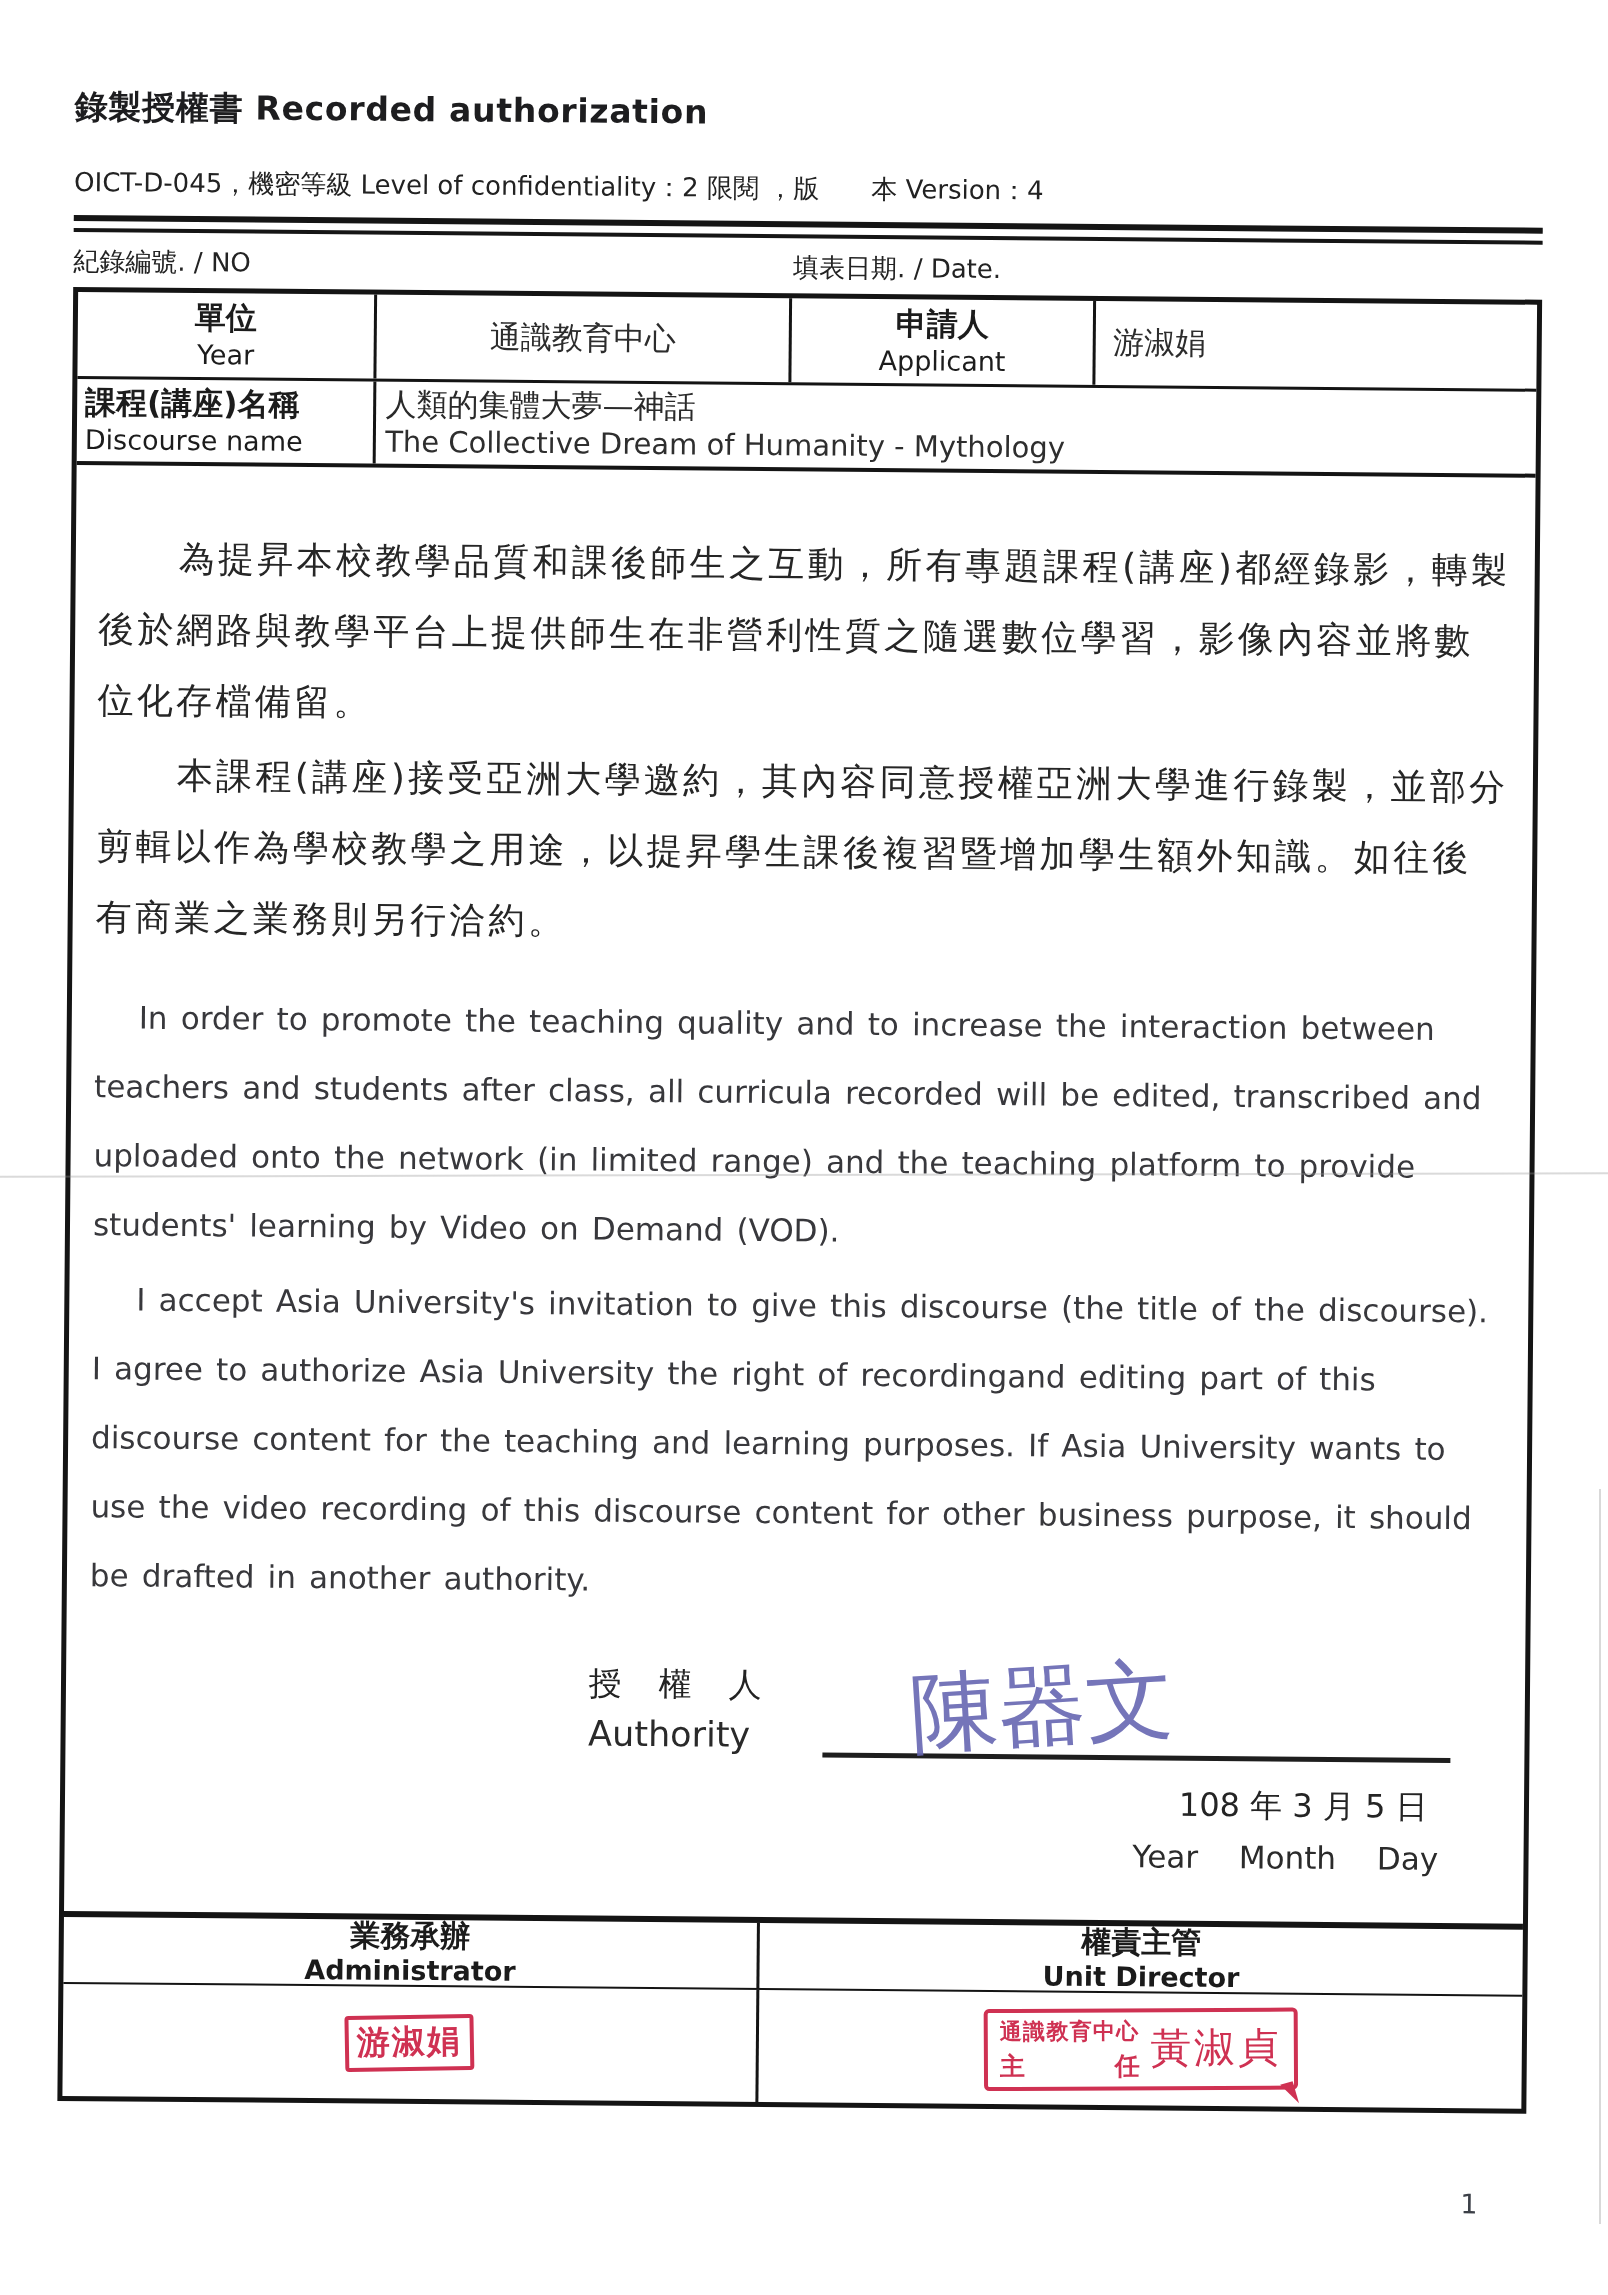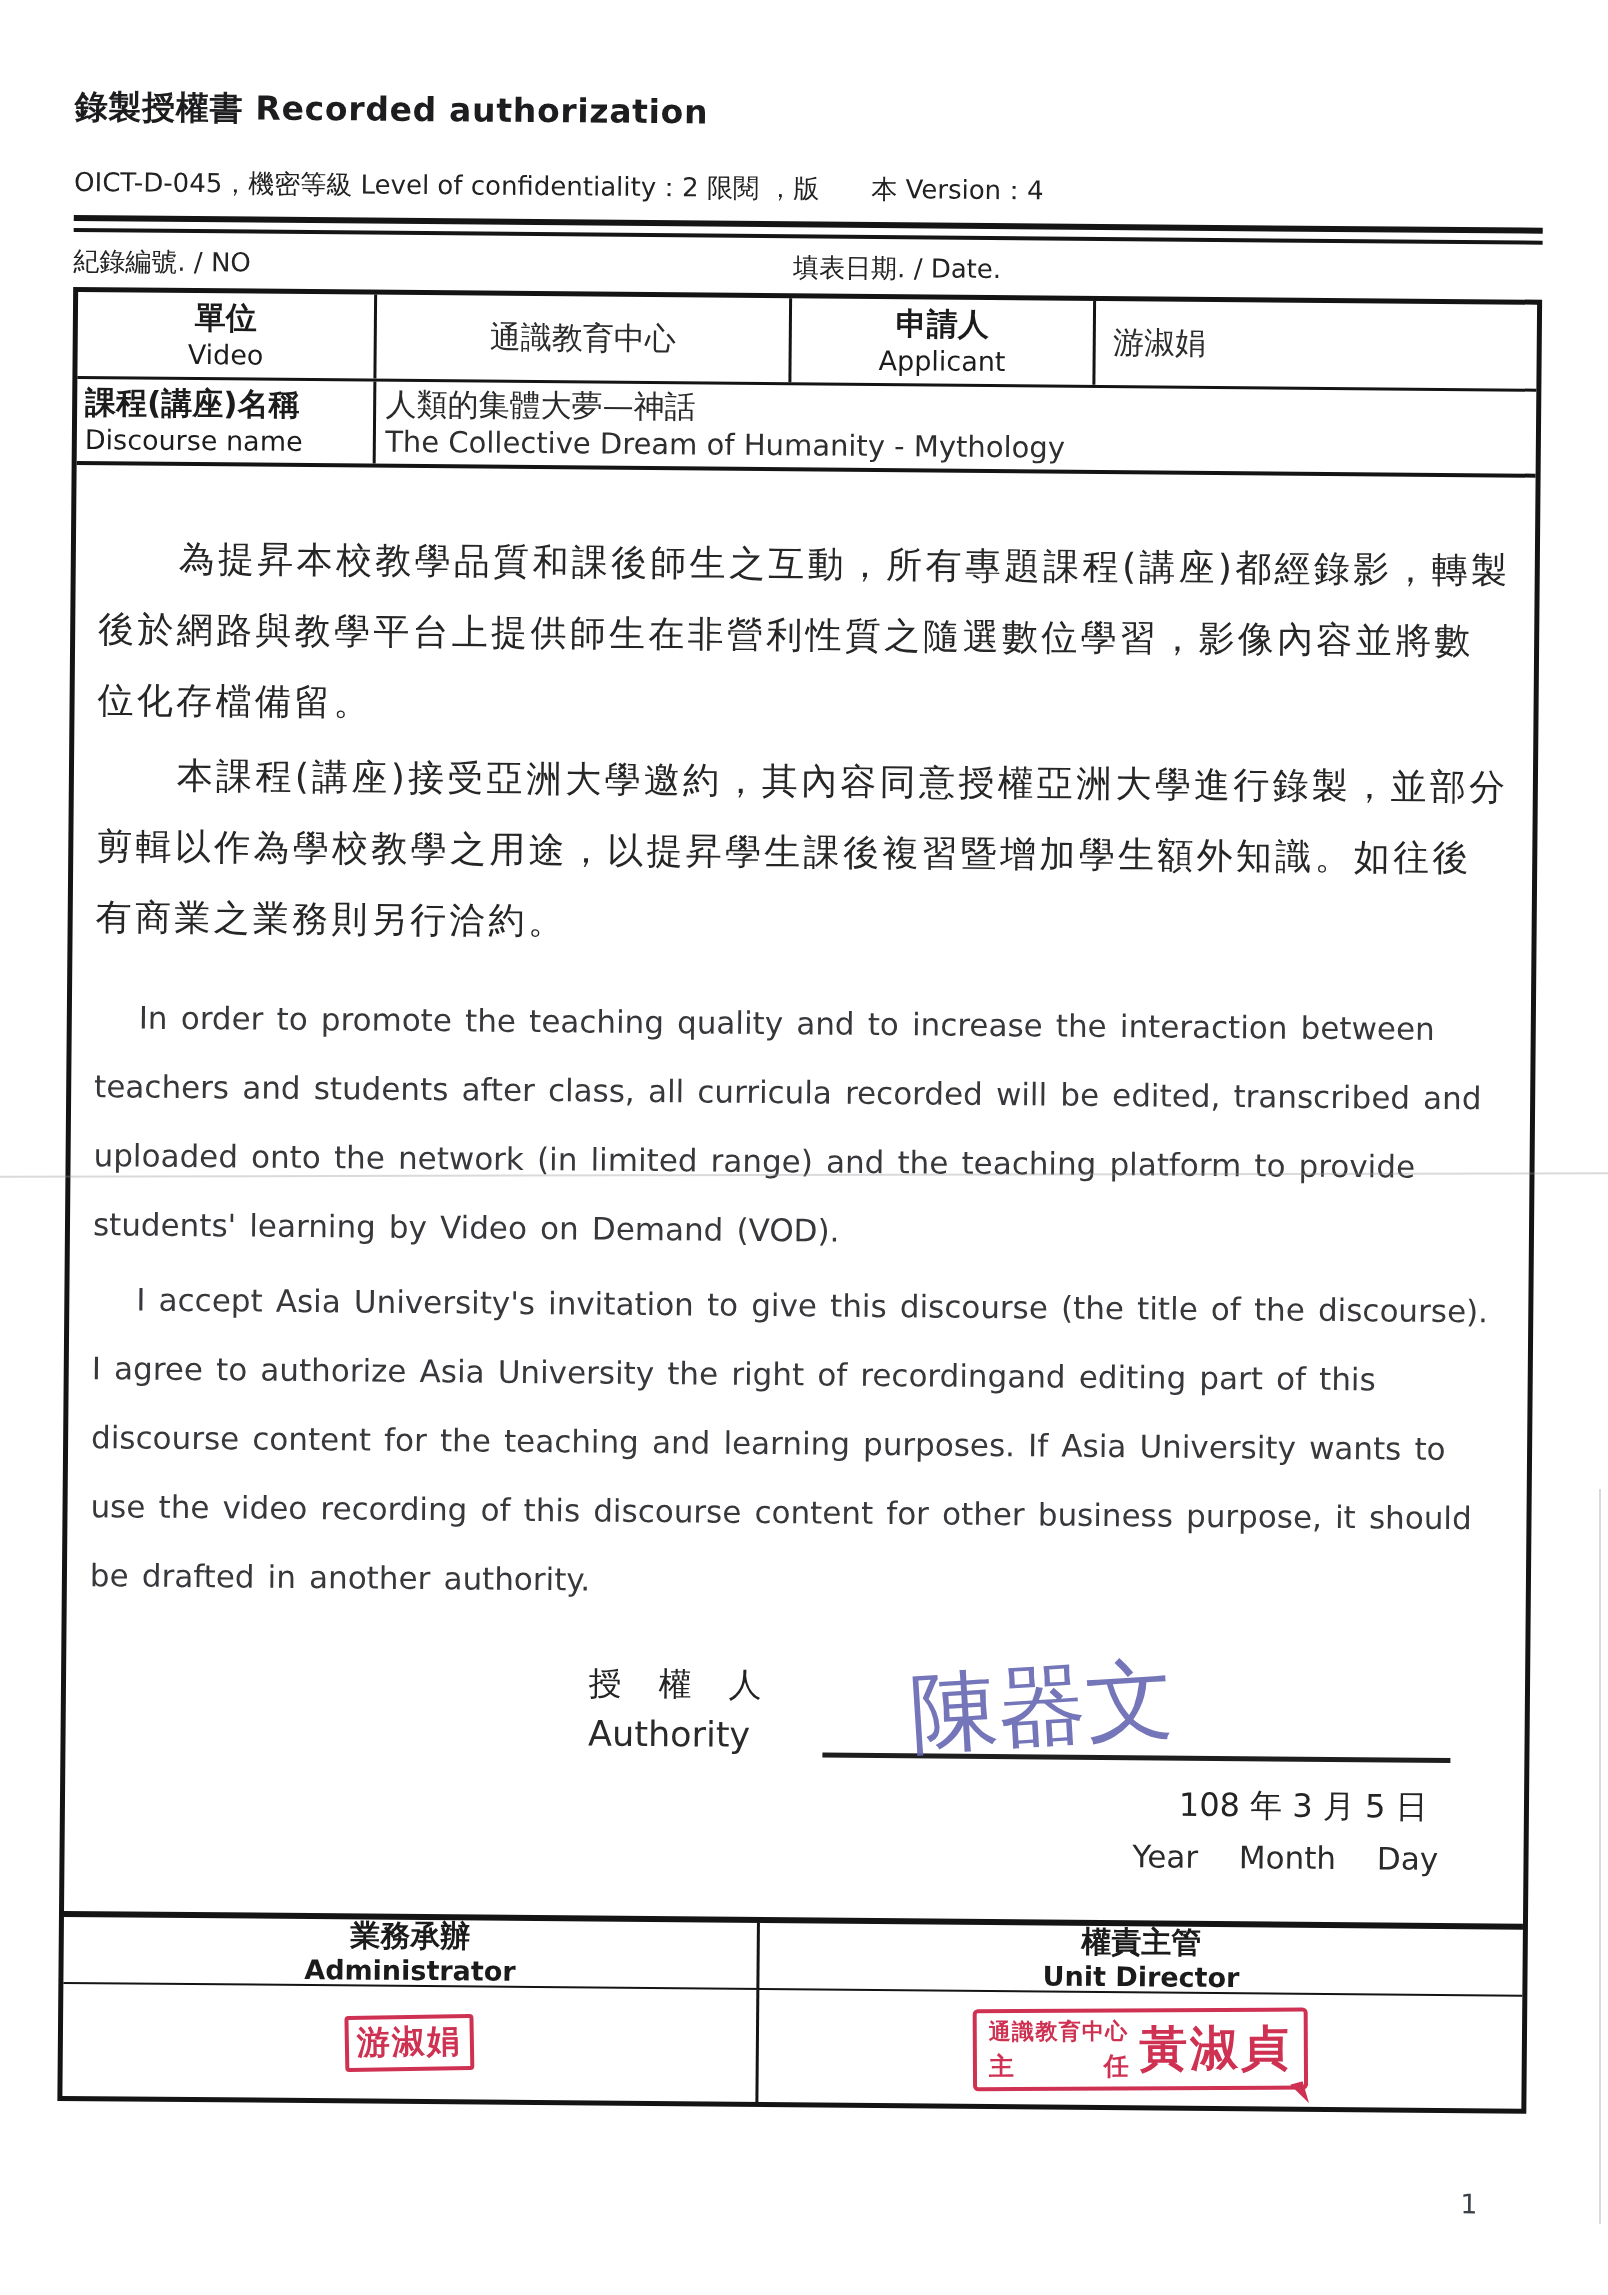--- a/index.html
+++ b/index.html
@@ -71,21 +71,21 @@
 
   .stamp-red { color:#cf3152; }
   .stamp-admin { border:4.7px solid #cf3152; padding:1.3px 8px; font-size:33px; font-weight:700;
                  letter-spacing:2px; transform:rotate(-1.5deg); border-radius:4px; }
   .stamp-director { position:relative; border:4px solid #cf3152; border-radius:5.3px;
                     display:flex; align-items:center; gap:10.7px; padding:4px 12px;
                     transform:rotate(-0.8deg); }
   .sd-left { display:flex; flex-direction:column; gap:2.7px; }
   .sd-org { font-size:22px; font-weight:700; letter-spacing:1.3px; }
   .sd-title { display:flex; justify-content:space-between; font-size:25px; font-weight:700; }
-  .sd-name { font-size:48px; font-weight:700; letter-spacing:2.7px; }
+  .sd-name { font-size:41px; font-weight:400; letter-spacing:2.7px; }
   .sd-tail { position:absolute; right:-2.7px; bottom:-20px; width:0; height:0;
              border-left:13.4px solid transparent; border-top:23px solid #cf3152;
              transform:rotate(-16deg); }
 
   .page-num { position:absolute; right:112px; top:2176px; font-size:27px; color:#3c4048; }
   .crease { position:absolute; left:0; top:1174px; width:100%; height:2px;
             background:rgba(150,150,150,.35); transform:rotate(-0.12deg); }
   .scan-edge { position:absolute; right:6.7px; top:1489px; height:735px; width:2px;
                background:#d9d9d9; }
 </style>
@@ -106,21 +106,21 @@
     <div class="meta-row">
       <span>紀錄編號. / NO</span>
       <span class="meta-date">填表日期. / Date.</span>
     </div>
 
     <div class="bigbox">
 
       <div class="trow row-unit">
         <div class="cell c-unit-lbl">
           <div class="lbl-zh">單位</div>
-          <div class="lbl-en">Video</div>
+          <div class="lbl-en">Year</div>
         </div>
         <div class="cell c-unit-val">
           <div class="val">通識教育中心</div>
         </div>
         <div class="cell c-appl-lbl">
           <div class="lbl-zh">申請人</div>
           <div class="lbl-en">Applicant</div>
         </div>
         <div class="cell c-appl-val">
           <div class="val">游淑娟</div>

